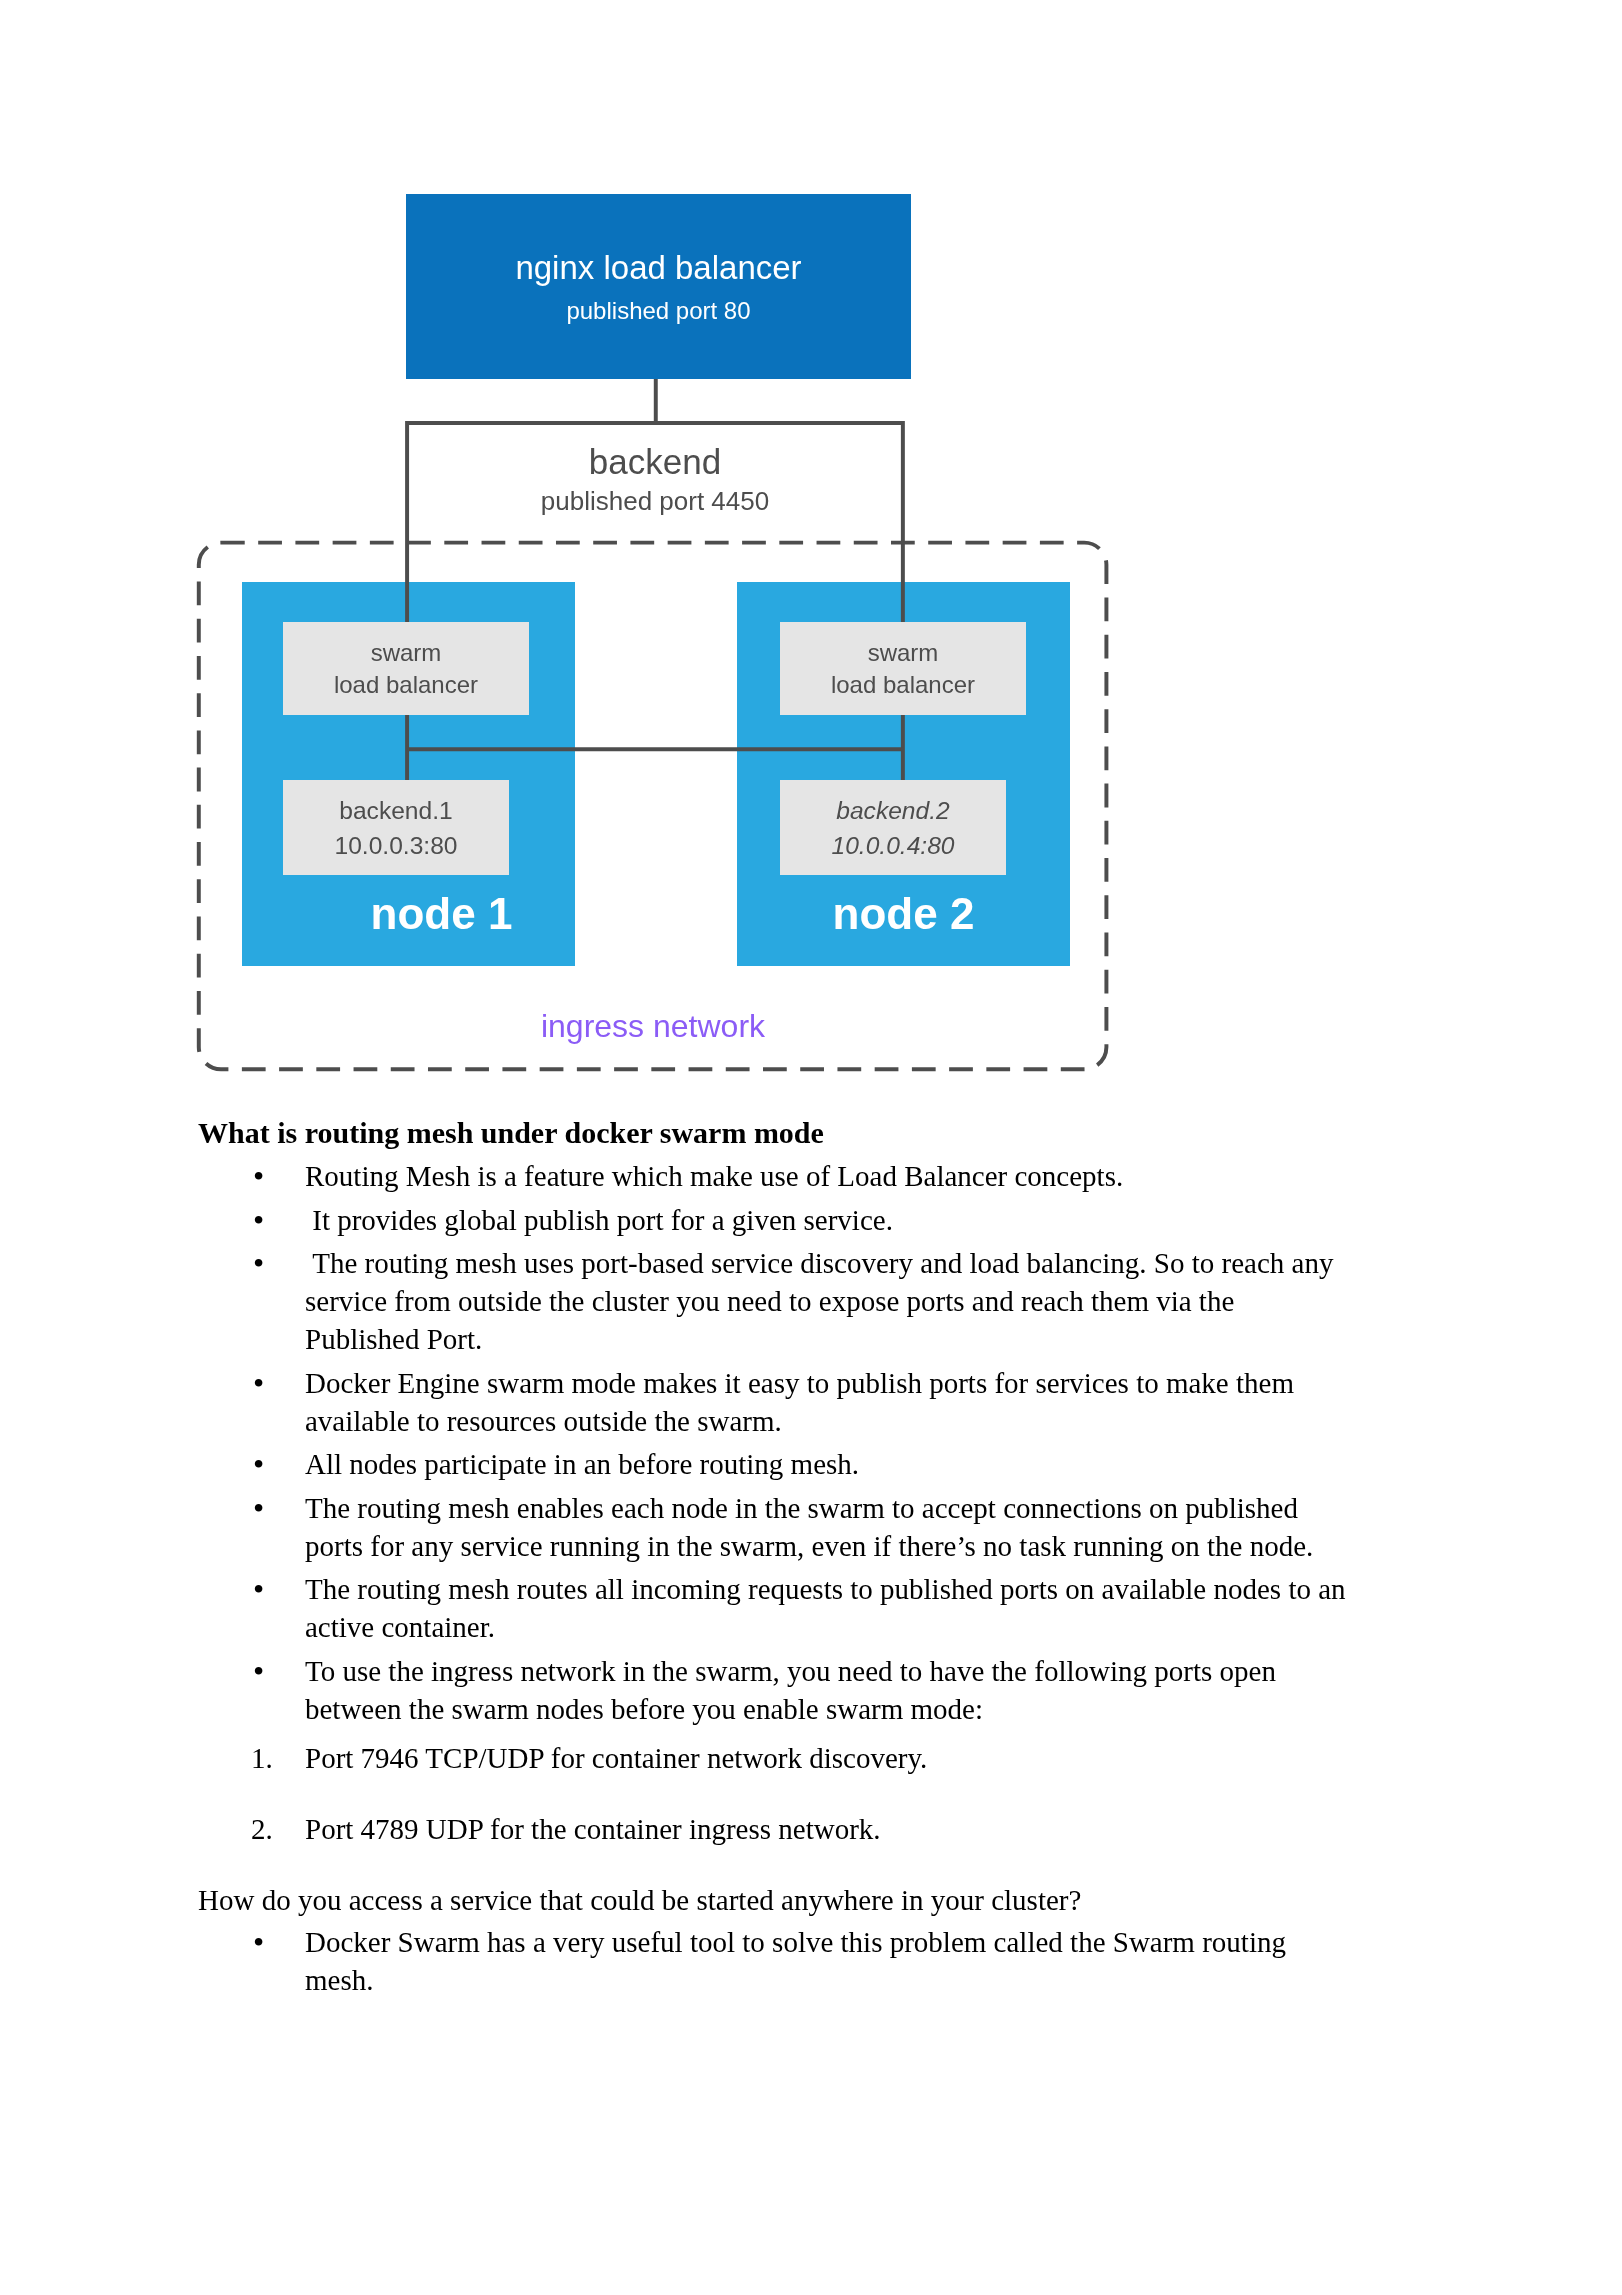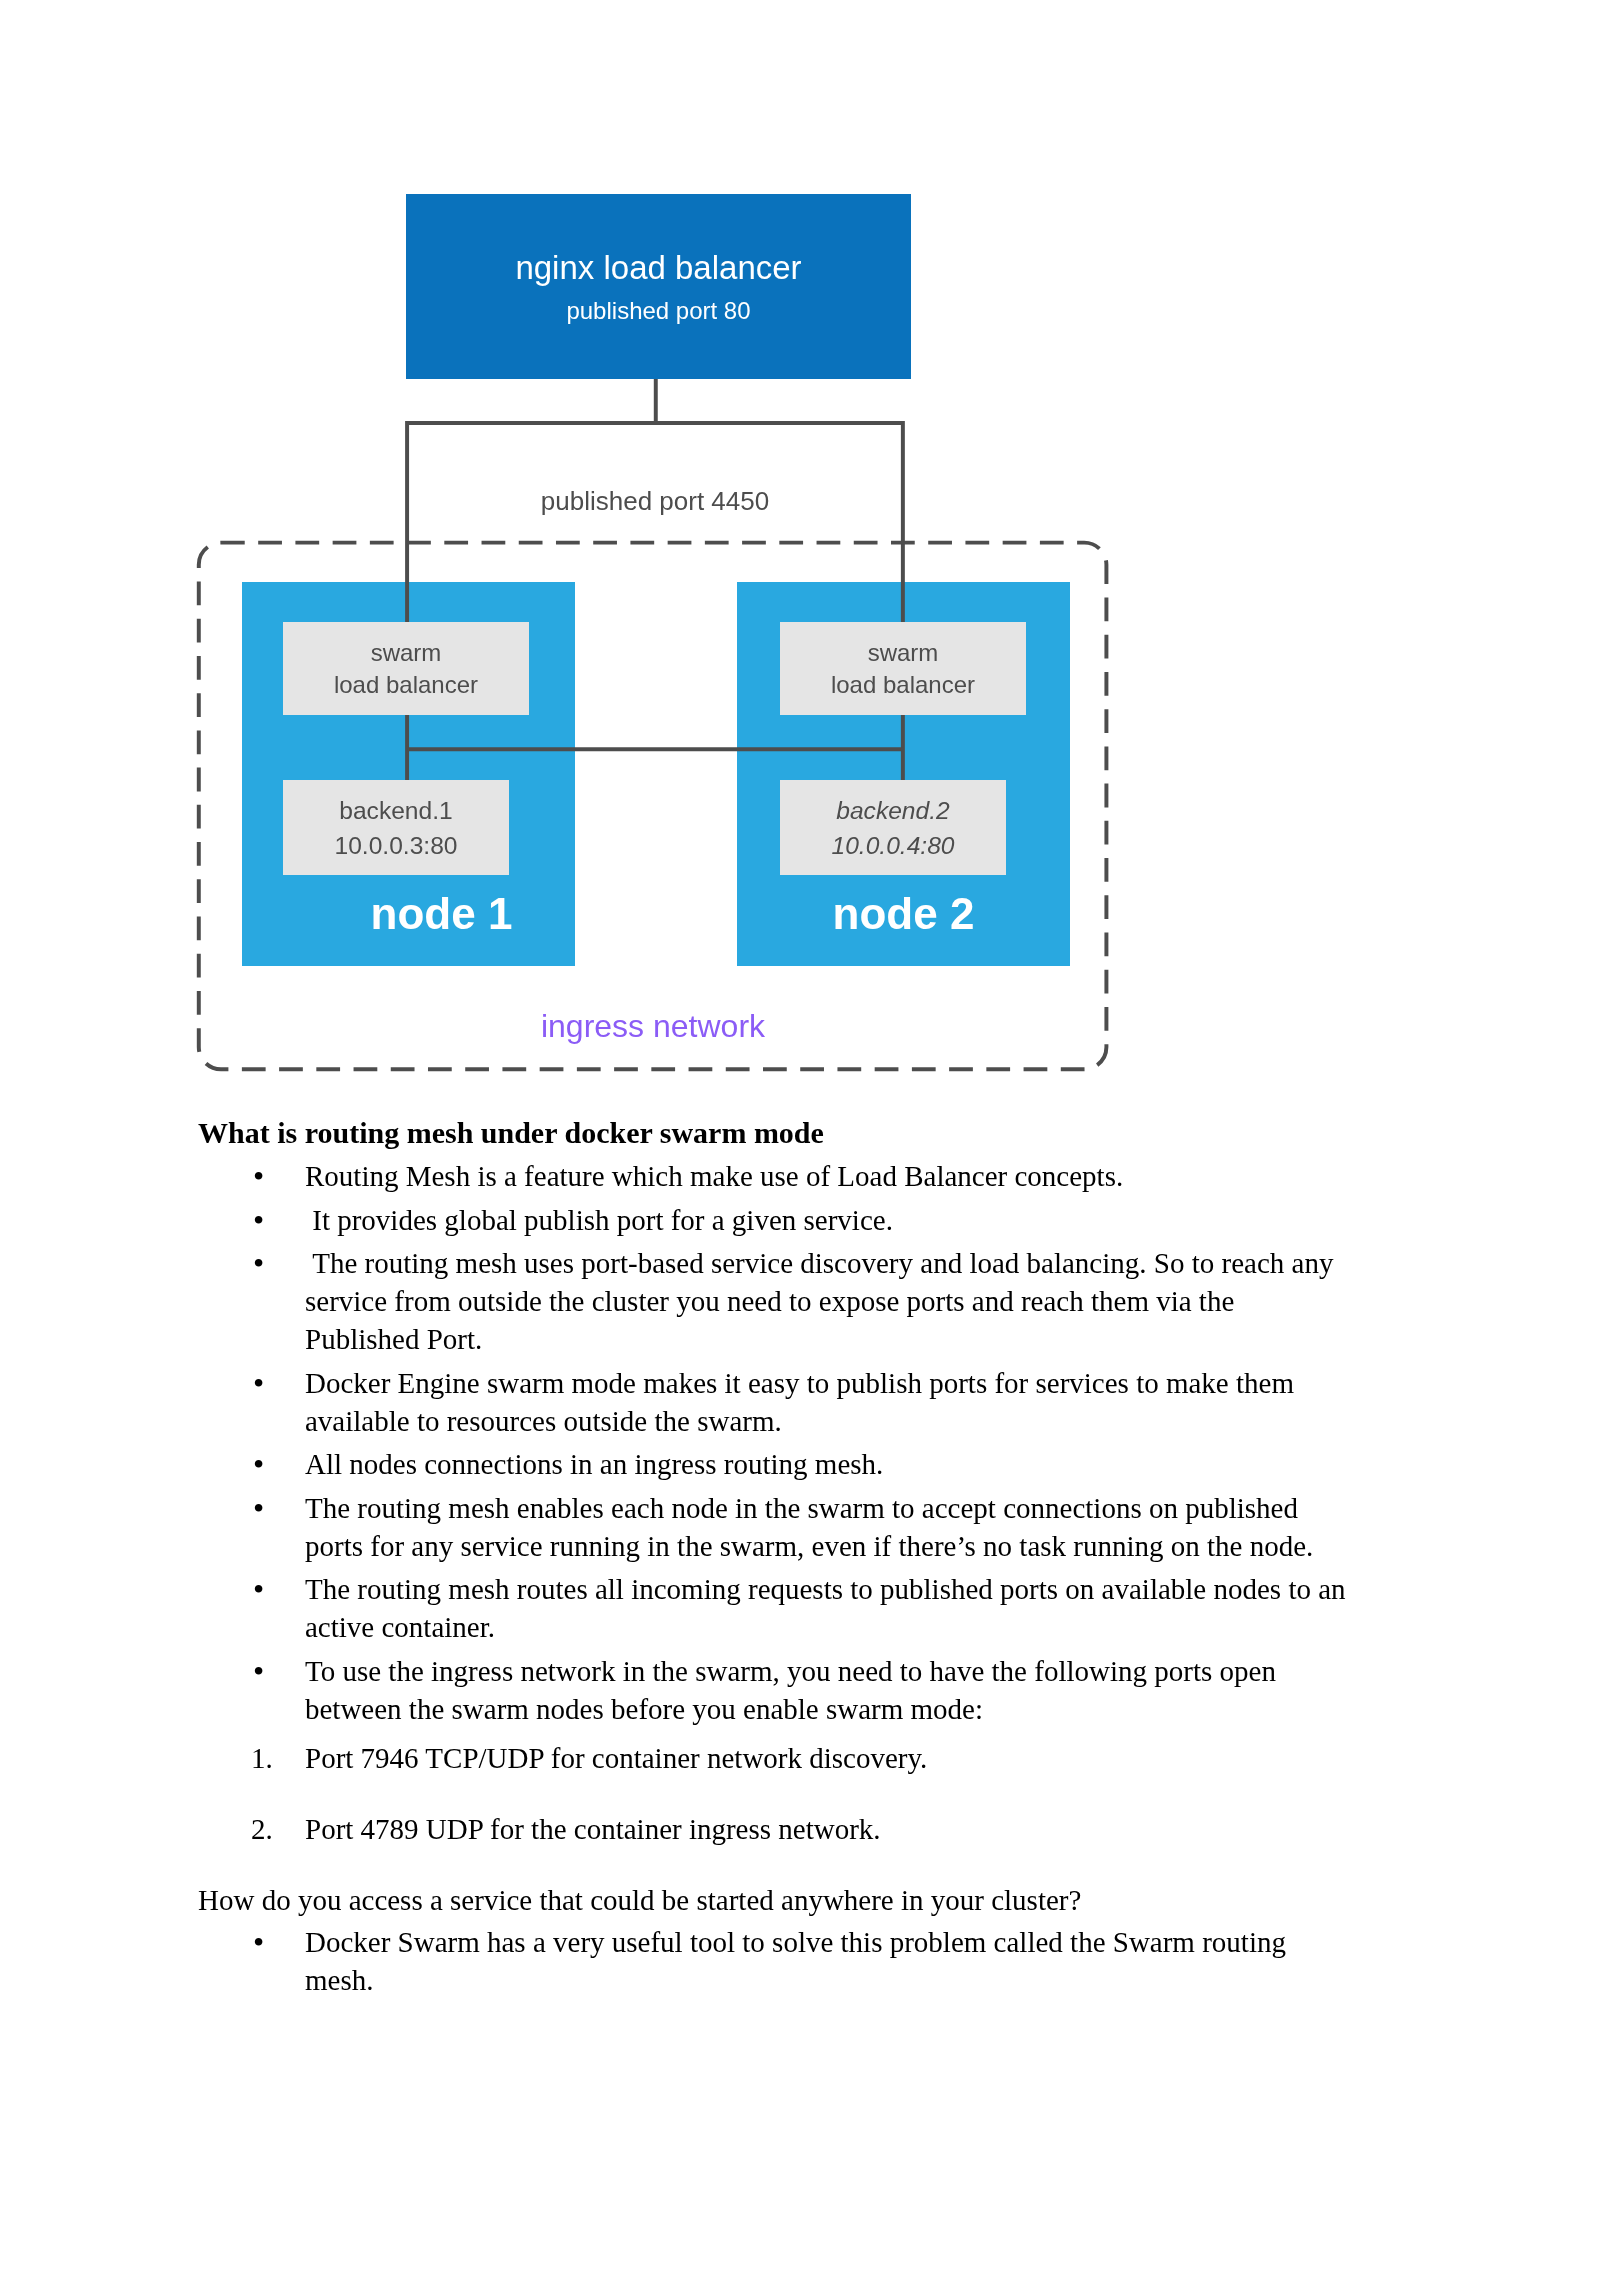--- a/index.html
+++ b/index.html
@@ -168,20 +168,21 @@
     <path d="M1140,901 V988" stroke="#4d4d4d" stroke-width="5" fill="none"></path>
     <path d="M514,946 H1140" stroke="#4d4d4d" stroke-width="5" fill="none"></path>
     <rect x="251" y="685" width="1146" height="665" rx="28" ry="28" fill="none" stroke="#4d4d4d" stroke-width="5" stroke-dasharray="30 17"></rect>
   </svg>
 
   <div class="abs nginx-box" style="background:#0a72bc;">
     <div class="t1">nginx load balancer</div>
     <div class="t2">published port 80</div>
   </div>
 
+  <div class="abs backend-title">backend</div>
   <div class="abs backend-sub">published port 4450</div>
 
   <div class="abs white-box swarm-box" style="left:283px;">swarm
 load balancer</div>
   <div class="abs white-box task-box" style="left:283px;">backend.1
 10.0.0.3:80</div>
   <div class="node-label" style="left:242px; right:auto; width:399px; top:890px; bottom:auto;">node 1</div>
 
   <div class="abs white-box swarm-box" style="left:780px;">swarm
 load balancer</div>
@@ -196,21 +197,21 @@
   <p class="doc-heading">What is routing mesh under docker swarm mode</p>
 
   <ul class="bullets">
     <li>Routing Mesh is a feature which make use of Load Balancer concepts.</li>
     <li>&nbsp;It provides global publish port for a given service.</li>
     <li>&nbsp;The routing mesh uses port-based service discovery and load balancing. So to reach any
 service from outside the cluster you need to expose ports and reach them via the
 Published Port.</li>
     <li>Docker Engine swarm mode makes it easy to publish ports for services to make them
 available to resources outside the swarm.</li>
-    <li>All nodes connections in an ingress routing mesh.</li>
+    <li>All nodes participate in an before routing mesh.</li>
     <li>The routing mesh enables each node in the swarm to accept connections on published
 ports for any service running in the swarm, even if there’s no task running on the node.</li>
     <li>The routing mesh routes all incoming requests to published ports on available nodes to an
 active container.</li>
     <li>To use the ingress network in the swarm, you need to have the following ports open
 between the swarm nodes before you enable swarm mode:</li>
   </ul>
 
   <ol class="ports">
     <li>Port 7946 TCP/UDP for container network discovery.</li>

